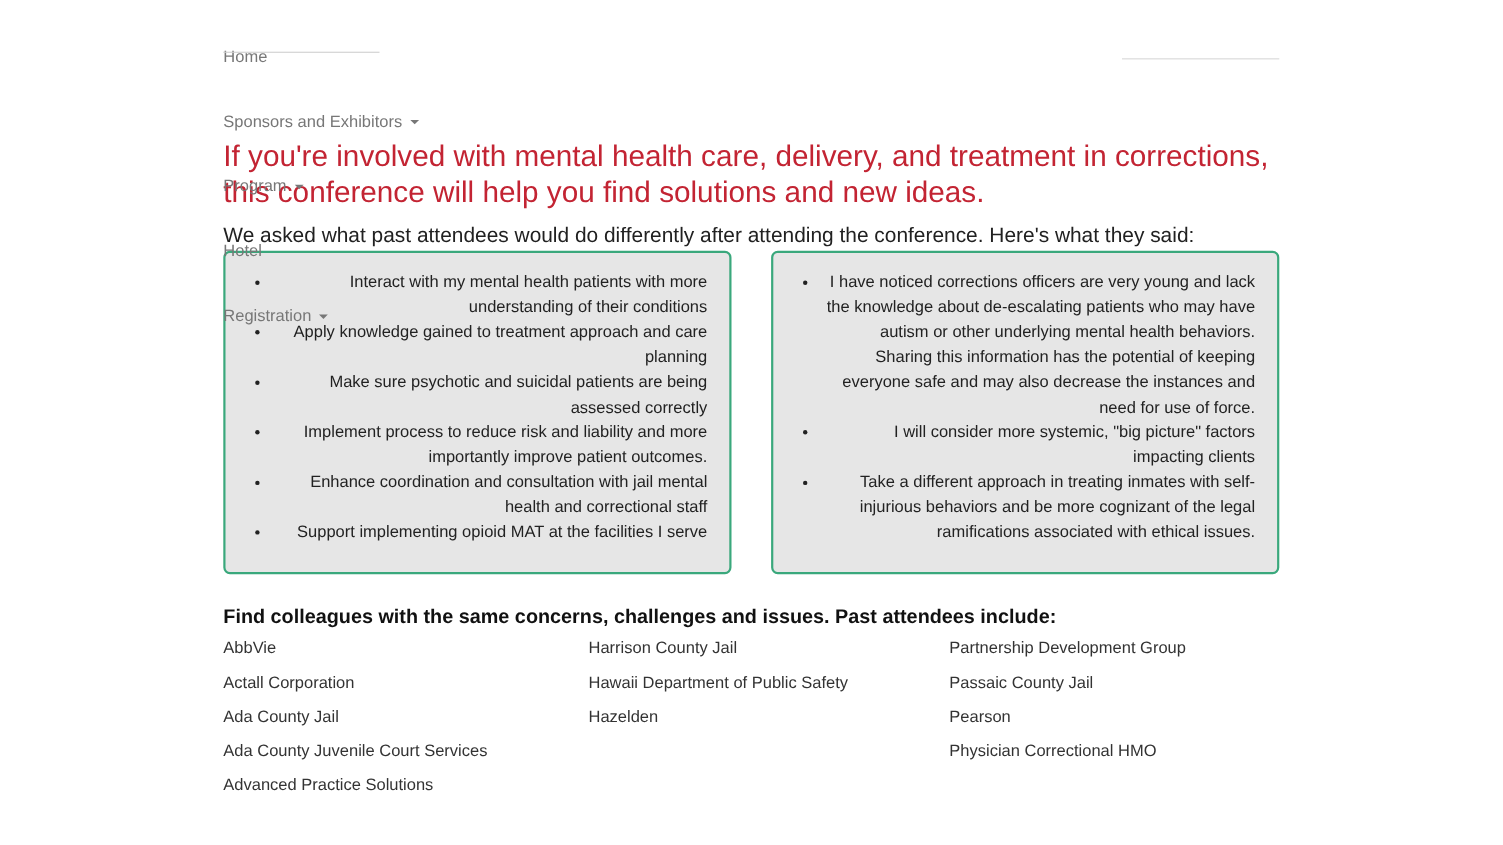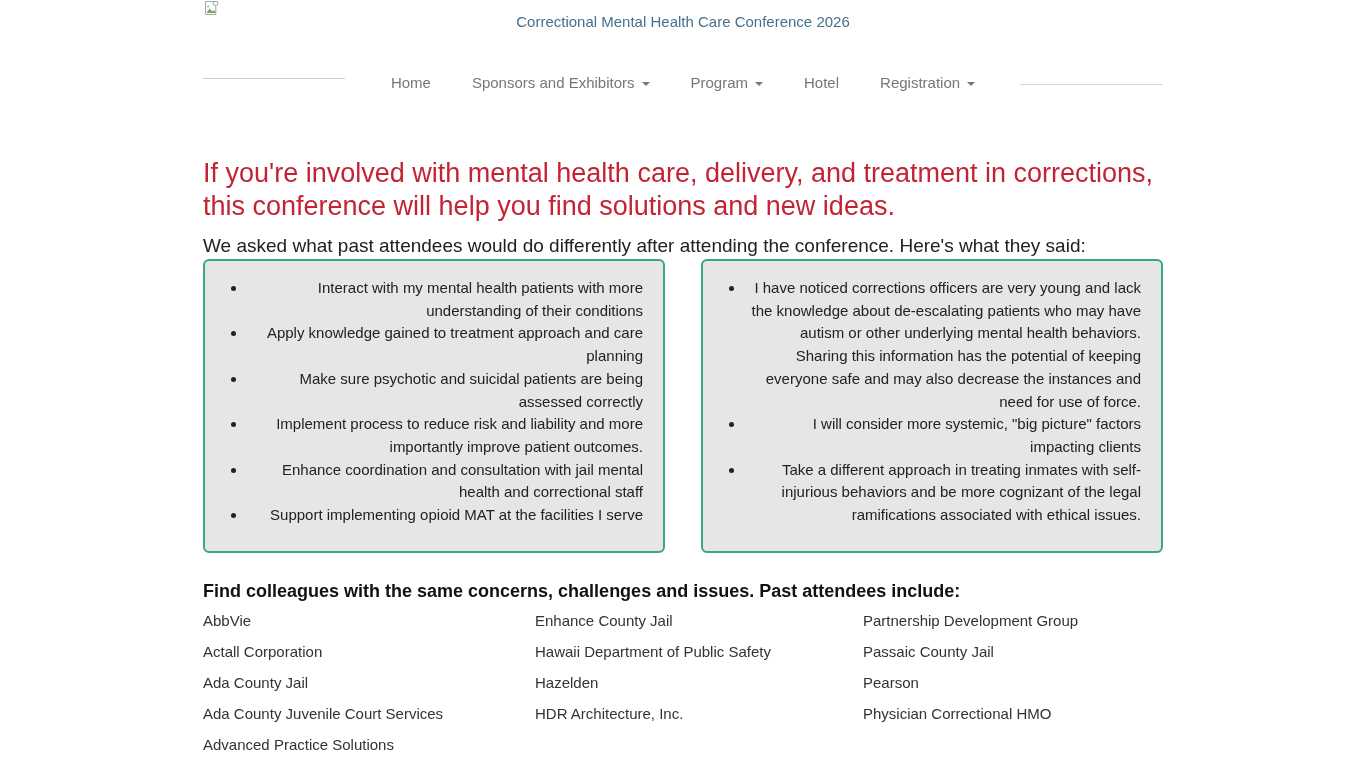--- a/index.html
+++ b/index.html
@@ -22,21 +22,21 @@
     line-height: 17px;
     color: #45708e;
     font-weight: 400;
     margin: 0;
   }
 
   
   .nav-row { position: relative; margin-top: 40px; height: 24px; }
   .hr-left  { position: absolute; left: 0;  top: 7px;  width: 142px; border-top: 1px solid #cfcfcf; }
   .hr-right { position: absolute; right: 0; top: 13px; width: 143px; border-top: 1px solid #d8d8d8; }
-  .nav { display: flex; justify-content: center; gap: 41px; padding-top: 3px; }
+  .nav { display: flex; justify-content: center; gap: 41px; padding-top: 3px; flex-direction: column; }
   .nav a {
     font-size: 15px; line-height: 18px;
     color: #777777; text-decoration: none;
     white-space: nowrap;
   }
   .caret {
     display: inline-block;
     margin-left: 7px;
     vertical-align: 2px;
     border-left: 4px solid transparent;
@@ -101,31 +101,20 @@
     color: #333333;
     margin-bottom: 14px;
     white-space: nowrap;
   }
 </style>
 </head>
 <body>
 
 <div class="container">
 
-  <div class="site-header">
-    <span class="broken-img">
-      <svg width="17" height="17" viewBox="0 0 17 17">
-        <path d="M2.5 1.5 h9.2 l-1.8 2.6 2.9 2.2 v8.2 h-10.3 z" fill="#ffffff" stroke="#a6a6a6" stroke-width="1"></path>
-        <path d="M11.7 1.5 l3 0 0 3.2 -1.9 1.1 -2.9 -2.2 z" fill="#ffffff" stroke="#a6a6a6" stroke-width="1"></path>
-        <path d="M3.5 13 l3.2-4.4 2.6 3 1.6-1.6 2 3 z" fill="#79a26b"></path>
-        <circle cx="5.2" cy="6.4" r="1.1" fill="#9fc3c9"></circle>
-      </svg>
-    </span>
-    <h1 class="site-title">Correctional Mental Health Care Conference 2026</h1>
-  </div>
 
   <div class="nav-row">
     <div class="hr-left"></div>
     <div class="hr-right"></div>
     <nav class="nav">
       <a href="#"><span>Home</span></a>
       <a href="#"><span>Sponsors and Exhibitors</span><span class="caret"></span></a>
       <a href="#"><span>Program</span><span class="caret"></span></a>
       <a href="#"><span>Hotel</span></a>
       <a href="#"><span>Registration</span><span class="caret"></span></a>
@@ -160,24 +149,23 @@
 
   <div class="attendees">
     <div class="attendee-col">
         <div>AbbVie</div>
         <div>Actall Corporation</div>
         <div>Ada County Jail</div>
         <div>Ada County Juvenile Court Services</div>
         <div>Advanced Practice Solutions</div>
       </div>
     <div class="attendee-col">
-        <div>Enhance County Jail</div>
+        <div>Harrison County Jail</div>
         <div>Hawaii Department of Public Safety</div>
         <div>Hazelden</div>
-        <div>HDR Architecture, Inc.</div>
       </div>
     <div class="attendee-col">
         <div>Partnership Development Group</div>
         <div>Passaic County Jail</div>
         <div>Pearson</div>
         <div>Physician Correctional HMO</div>
       </div>
   </div>
 
 </div>

